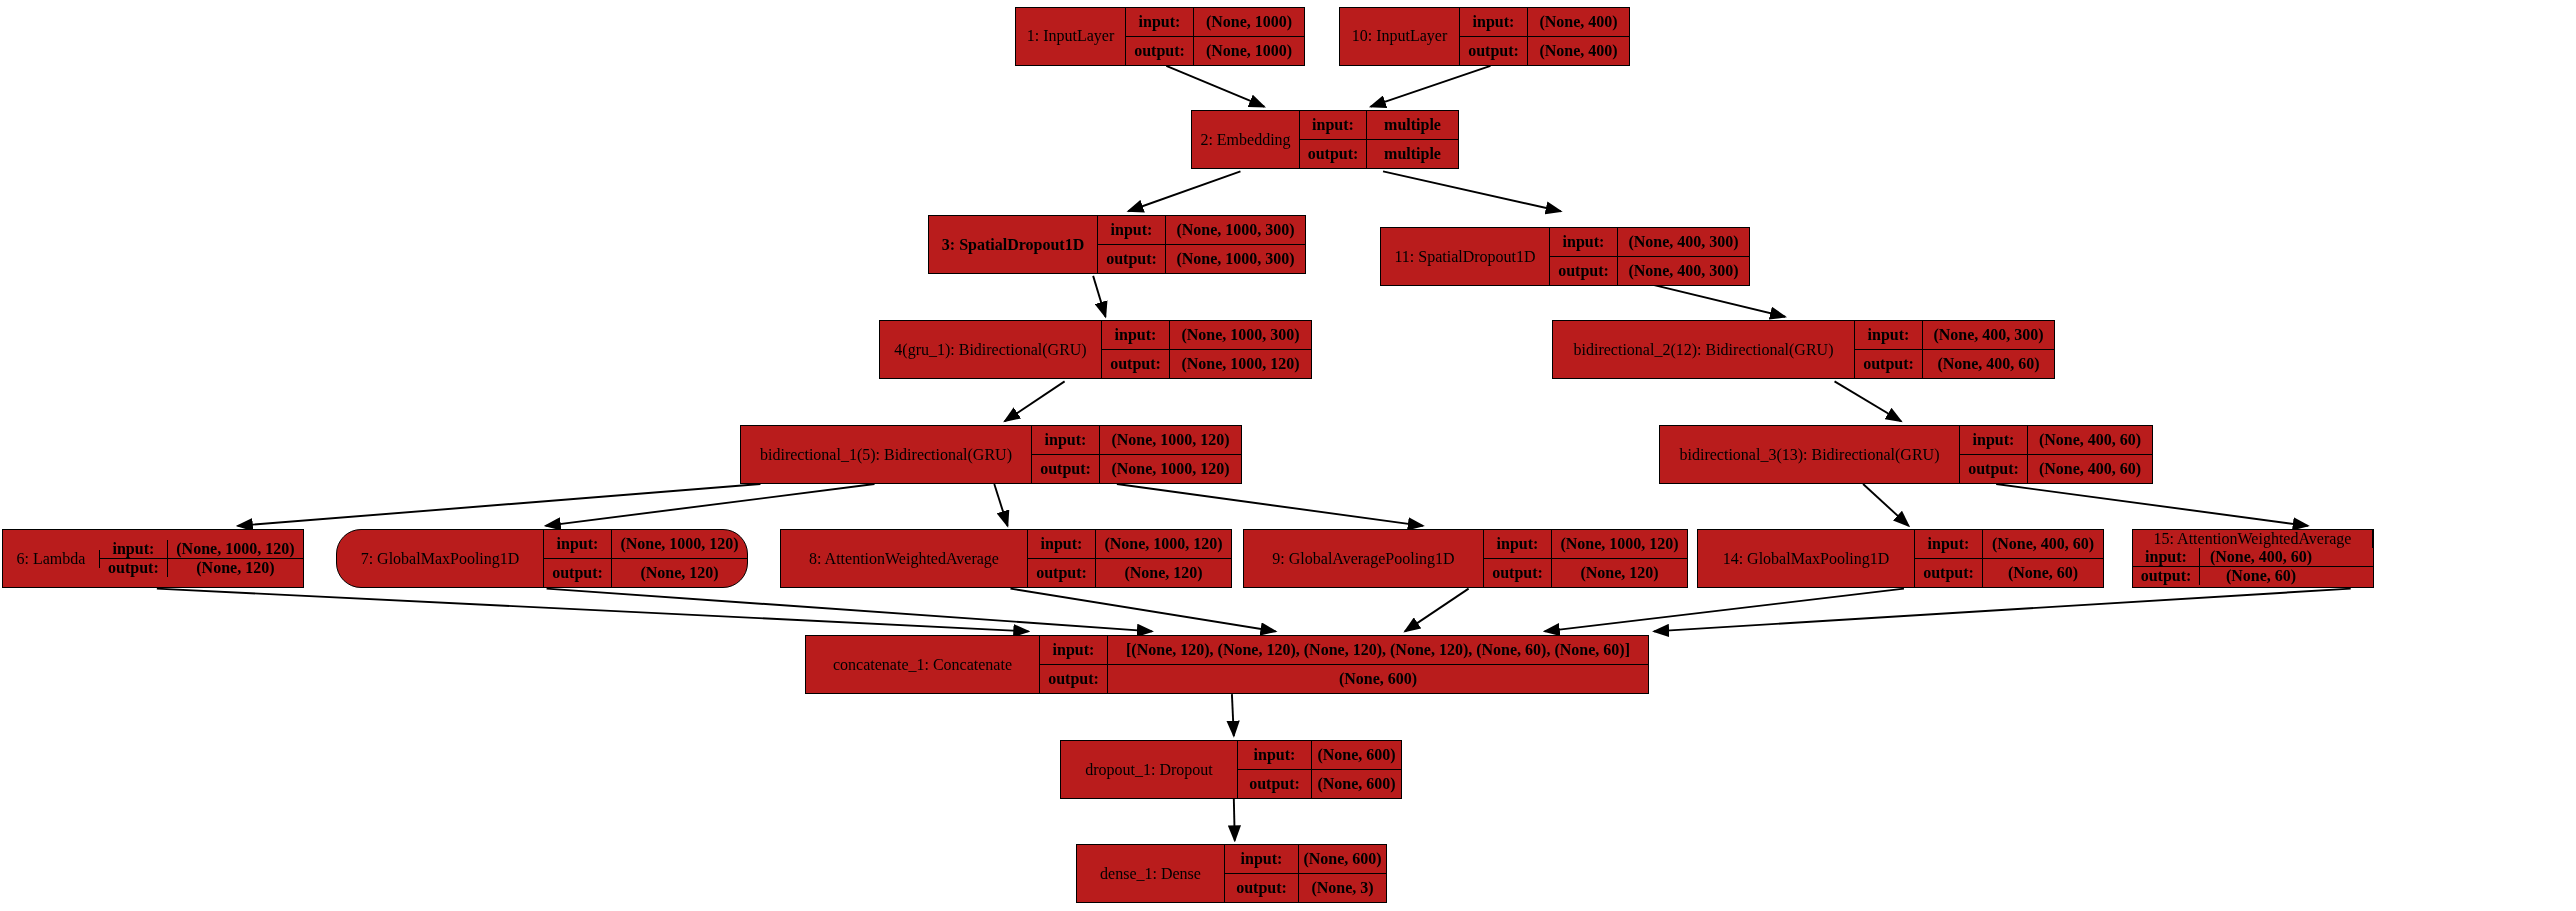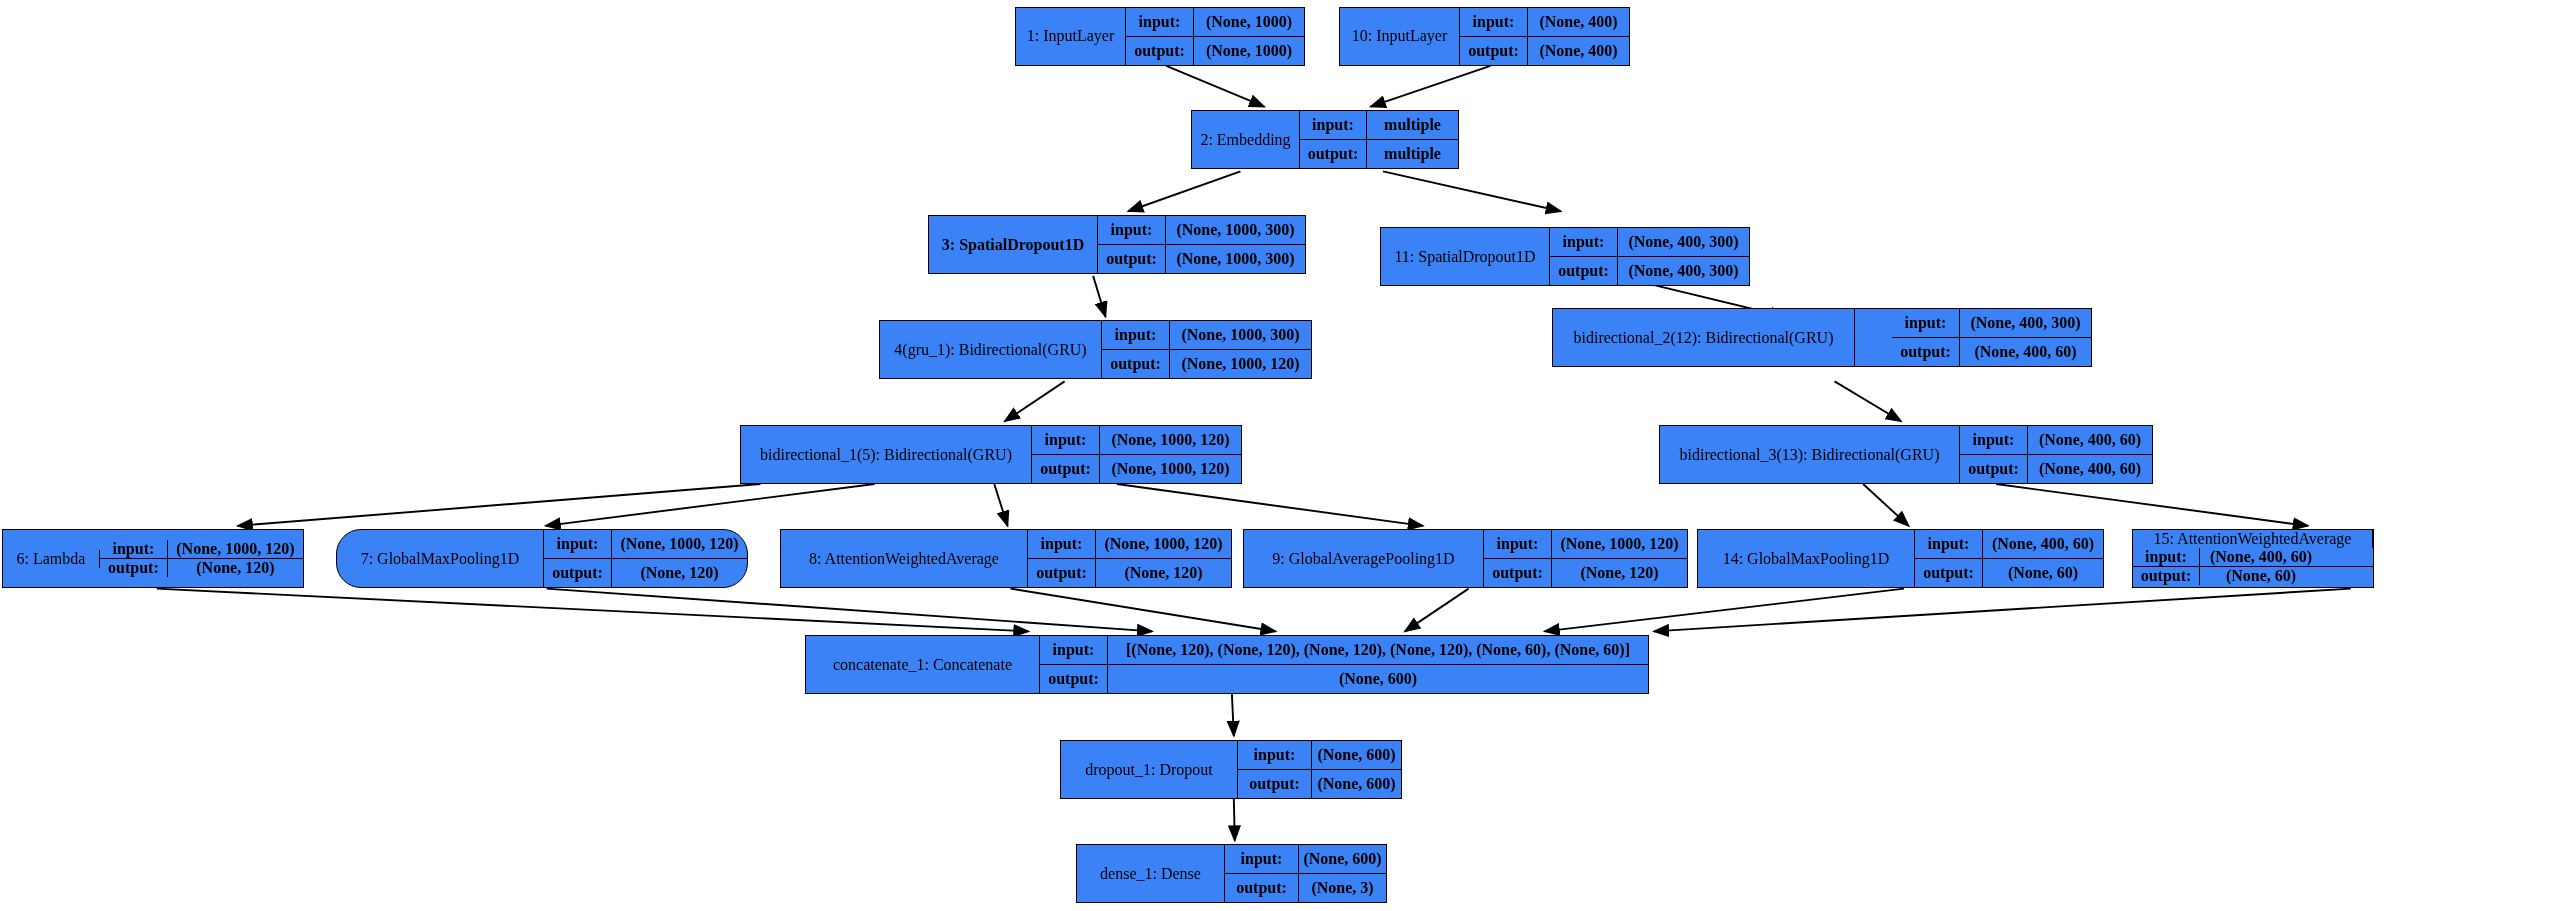--- a/index.html
+++ b/index.html
@@ -12,21 +12,21 @@
     font-size: 16px;
     color: #000000;
   }
   #edges { position: absolute; left: 0; top: 0; width: 2576px; height: 912px; }
   .node {
     position: absolute;
     display: flex;
     height: 59px;
     box-sizing: border-box;
     border: 1.9px solid #000;
-    background: #3b82f6;
+    background: #b91c1c;
     white-space: nowrap;
   }
   .name {
     display: flex; align-items: center; justify-content: center;
     box-sizing: border-box;
     border-right: 1.9px solid #000;
     text-align: center;
   }
   .io { display: flex; flex-direction: column; font-weight: bold; }
   .iorow { display: flex; flex: 1; }
@@ -156,21 +156,21 @@
         <div class="k" style="width:68px;">input:</div>
         <div class="v" style="width:141px;">(None, 1000, 300)</div>
       </div>
       <div class="iorow">
         <div class="k" style="width:68px;">output:</div>
         <div class="v" style="width:141px;">(None, 1000, 120)</div>
       </div>
     </div>
   </div>
 
-  <div class="node" style="left:1552px; top:308px;gap:37px;">
+  <div class="node" style="left:1552px; top:320px;">
     <div class="name" style="width:302px;">bidirectional_2(12): Bidirectional(GRU)</div>
     <div class="io">
       <div class="iorow top">
         <div class="k" style="width:68px;">input:</div>
         <div class="v" style="width:131px;">(None, 400, 300)</div>
       </div>
       <div class="iorow">
         <div class="k" style="width:68px;">output:</div>
         <div class="v" style="width:131px;">(None, 400, 60)</div>
       </div>

